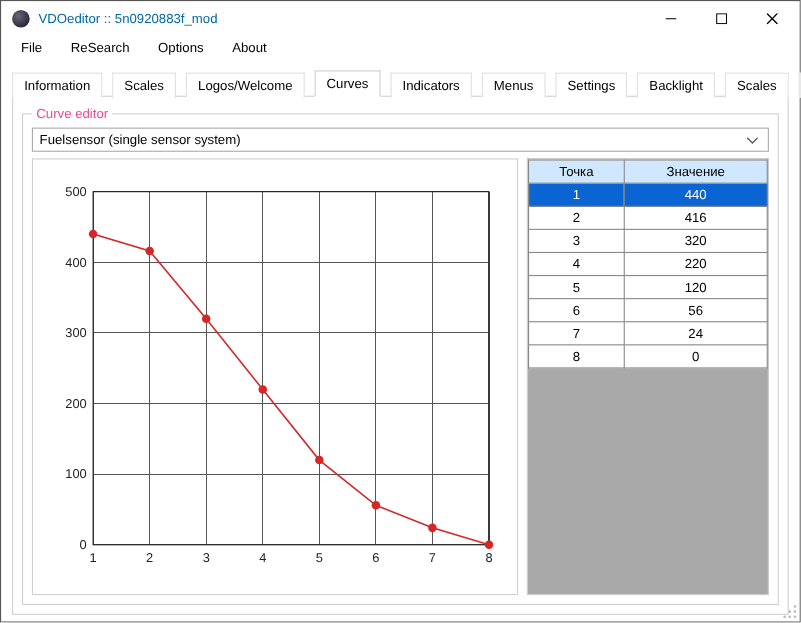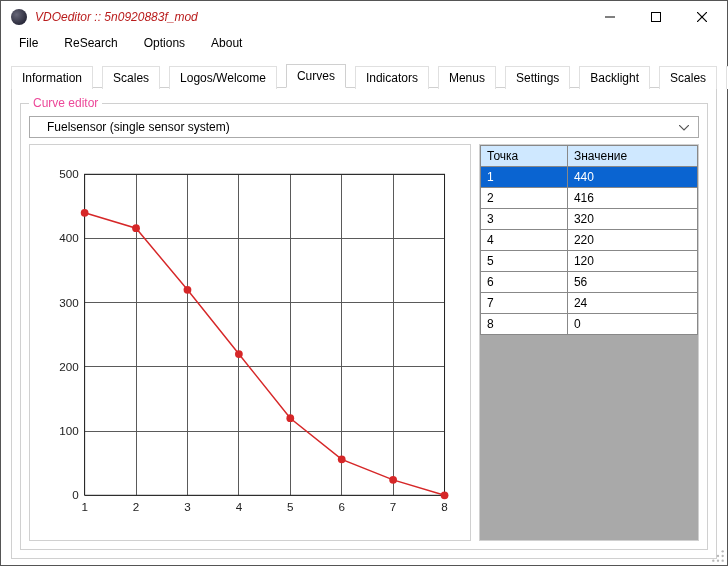--- a/index.html
+++ b/index.html
@@ -1,54 +1,54 @@
 <!DOCTYPE html>
 <html><head>
 <meta charset="utf-8">
 <style>
   * { box-sizing: border-box; }
   html, body { margin: 0; padding: 0; font-family: "Segoe UI", Tahoma, sans-serif; font-size: 12px; background: #fff; }
   .window { width: 728px; height: 566px; border: 1px solid #555; box-shadow: 0 6px 20px rgba(0,0,0,0.3); display: flex; flex-direction: column; background: #fff; position: relative; }
   .titlebar { height: 32px; display: flex; align-items: center; padding: 0 2px 0 10px; }
   .titlebar .app-icon { width: 16px; height: 16px; border-radius: 50%; background: radial-gradient(circle at 35% 35%, #667 0%, #334 60%, #112 100%); margin-right: 8px; }
-  .titlebar .title { flex: 0 0 auto; color: #b91c1c; font-style: italic; }
+  .titlebar .title { flex: 0 0 auto; color: #0369a1; }
   .titlebar .spacer { flex: 1; }
   .winbtn { width: 46px; height: 30px; display: flex; align-items: center; justify-content: center; color: #000; }
 
   .menubar { height: 24px; display: flex; align-items: flex-start; padding: 0 6px; gap: 2px; }
   .menubar .item { padding: 3px 12px; }
 
   .tabs { display: flex; align-items: flex-end; padding: 6px 10px 0 10px; gap: 10px; }
   .tabs .tab { border: 1px solid #d0d0d0; border-bottom: none; padding: 4px 10px; background: #fff; position: relative; top: 1px; }
   .tabs .tab + .tab { margin-left: -1px; }
   .tabs .tab.active { background: #fff; border-bottom: 1px solid #fff; z-index: 2; }
   .tabs .tab:not(.active) { top: 2px; border-color: #e0e0e0; }
 
   .tabpanel { flex: 1; border: 1px solid #d0d0d0; margin: 0 10px 6px 10px; padding: 8px; display: flex; flex-direction: column; }
 
   fieldset.curve-editor { border: 1px solid #d0d0d0; flex: 1; display: flex; flex-direction: column; padding: 6px 8px 8px 8px; margin: 0; }
   fieldset.curve-editor legend { padding: 0 4px; color: #ec4899; margin-top: 20px; }
 
   .dropdown { border: 1px solid #aaa; height: 22px; display: flex; align-items: center; padding: 0 6px; position: relative; background: #fff; }
-  .dropdown .dd-text { flex: 1; margin-left: 11px; }
+  .dropdown .dd-text { flex: 1; }
   .dropdown .chev { width: 16px; text-align: center; }
 
   .content-row { flex: 1; display: flex; gap: 8px; margin-top: 6px; }
 
   .plot-wrapper { flex: 1; border: 1px solid #d0d0d0; padding: 6px 6px 2px 6px; background: #fff; display: flex; }
   svg.plot { width: 100%; height: 100%; }
   .axis text { font-size: 12px; fill: #222; }
   .gridline { stroke: #555; stroke-width: 1; shape-rendering: crispEdges; }
   .border-rect { fill: none; stroke: #222; stroke-width: 1; }
   .series { fill: none; stroke: #d62728; stroke-width: 1.5; }
   .marker { fill: #d62728; }
 
   .table-wrapper { width: 220px; border: 1px solid #d0d0d0; background: #a9a9a9; display: flex; flex-direction: column; }
   table.data { border-collapse: collapse; width: 100%; background: #fff; }
-  table.data th, table.data td { border: 1px solid #888; padding: 3px 6px; text-align: left; font-weight: normal; }
+  table.data th, table.data td { border: 1px solid #888; padding: 3px 6px; text-align: center; font-weight: normal; }
   table.data th { background: #cfe8ff; }
   table.data tbody tr.selected td { background: #0a64d1; color: #fff; }
 
   .statusbar { height: 24px; display: flex; align-items: center; padding: 0 10px; color: #0a64d1; }
   .statusbar a { color: #0a64d1; text-decoration: none; }
   .resize-grip { position: absolute; right: 2px; bottom: 2px; width: 14px; height: 14px; opacity: 0.6; }
 </style>
 </head>
 <body>
 

